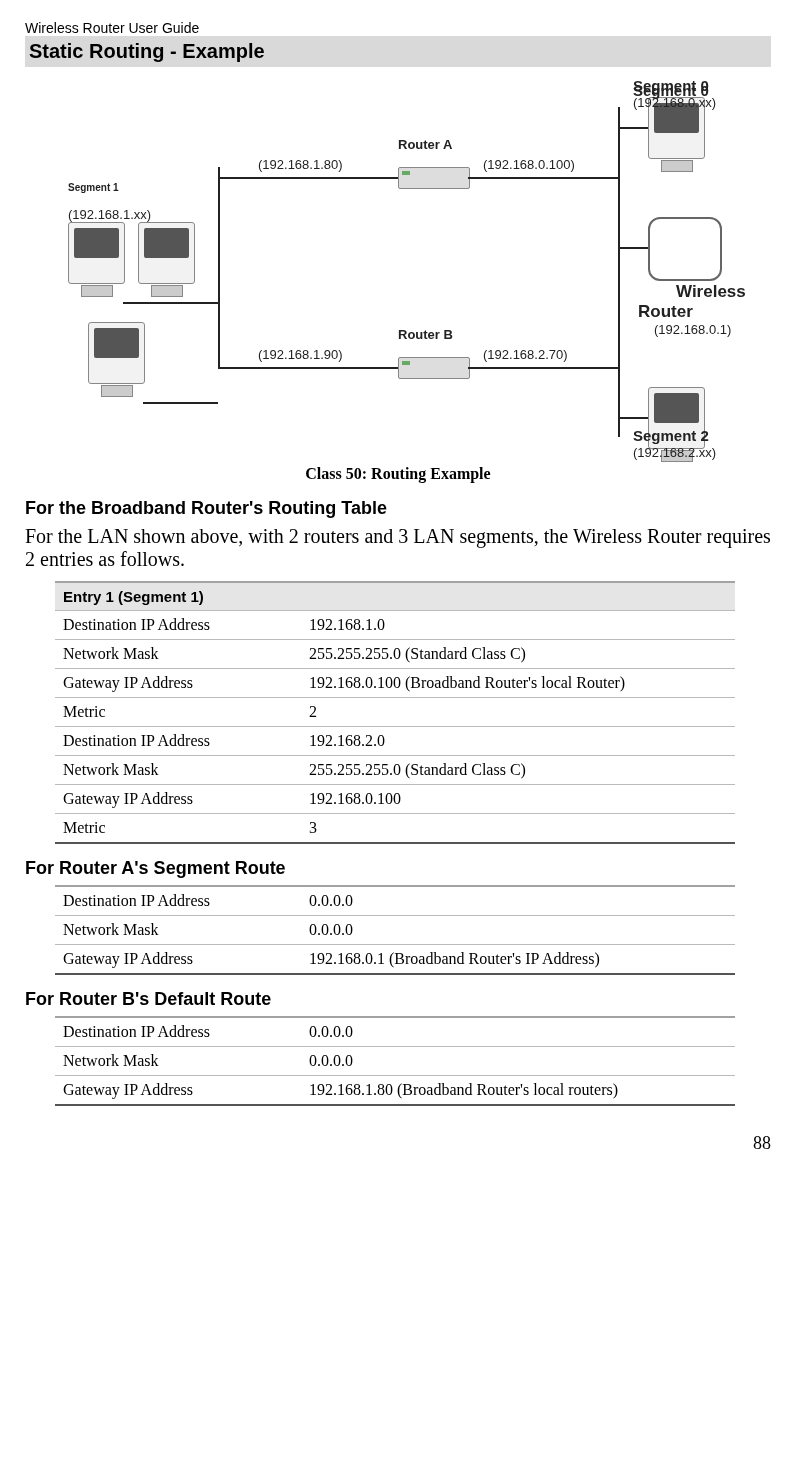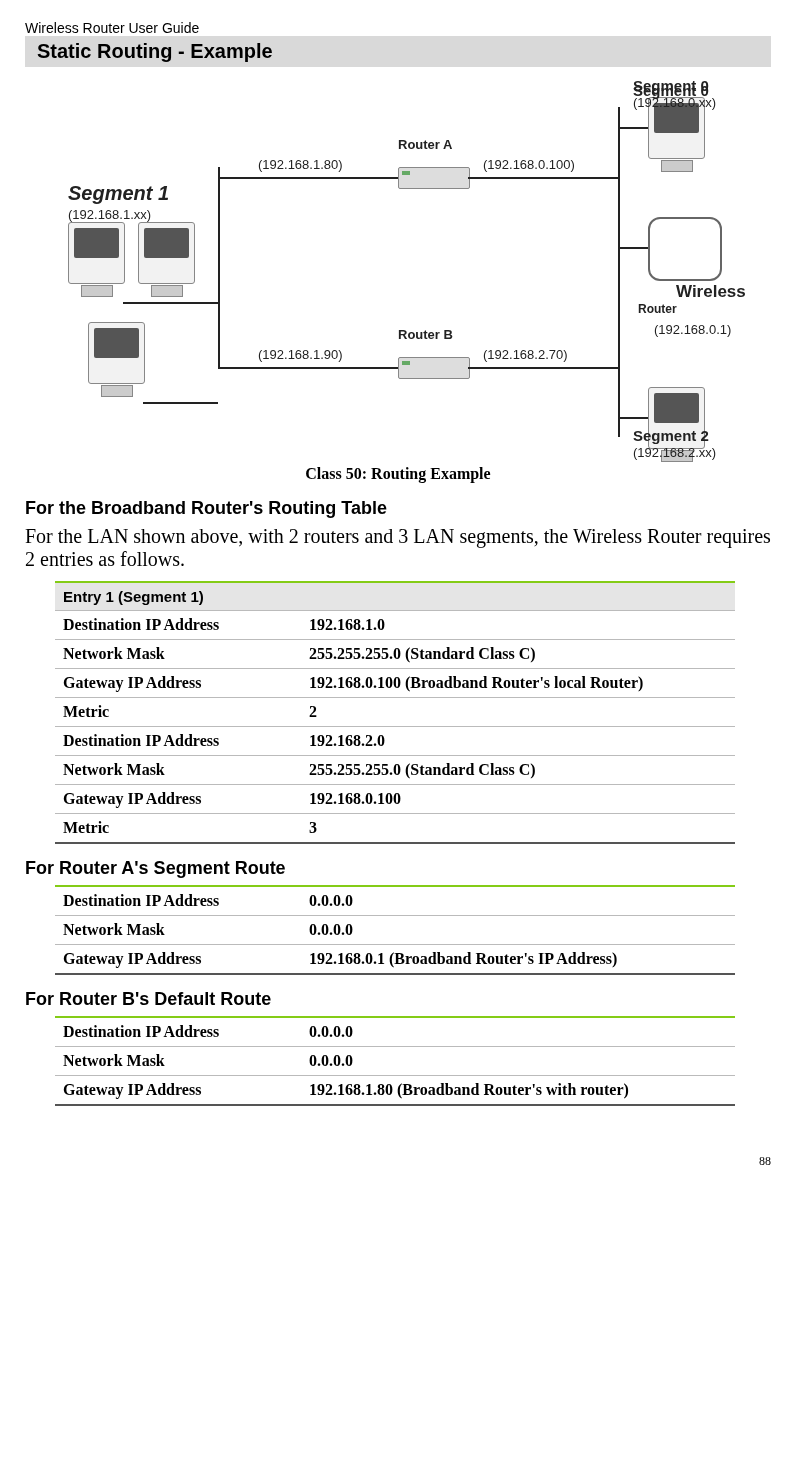--- a/index.html
+++ b/index.html
@@ -13,21 +13,21 @@
   }
   .doc-header {
     font-size: 14px;
     font-family: Arial, sans-serif;
   }
   .section-title {
     background: #d9d9d9;
     font-family: Arial, sans-serif;
     font-size: 20px;
     font-weight: bold;
-    padding: 4px 12px;
+    padding: 4px 4px;
     margin-bottom: 10px;
   }
   .figure {
     margin: 10px auto 5px;
     position: relative;
     width: 680px;
     height: 380px;
   }
   .dev {
     position: absolute;
@@ -72,43 +72,42 @@
     width: 680px;
     margin: 0 0 4px 30px;
   }
   table.data td, table.data th {
     border: 1px solid #999;
     border-left: none;
     border-right: none;
     padding: 5px 8px;
     text-align: left;
     vertical-align: top;
-    font-weight: bold;
   }
   table.data tr td:first-child { width: 230px; }
   table.data .entry-header {
     background: #e5e5e5;
     font-family: Arial, sans-serif;
     font-weight: bold;
     font-size: 15px;
   }
-  table.data { border-top: 2px solid #84cc16; border-bottom: 2px solid #555; }
+  table.data { border-top: 2px solid #a3a3a3; border-bottom: 2px solid #555; }
   table.data td { border-bottom: 1px solid #bbb; }
-  .page-num { text-align: right; font-size: 12px; margin-top: 48px; }
+  .page-num { text-align: right; font-size: 18px; margin-top: 27px; }
 </style>
 </head>
 <body>
 
 <div class="doc-header">Wireless Router User Guide</div>
 
 <div class="section-title">Static Routing - Example</div>
 
 <div class="figure">
 
-  <div class="label label-bold" style="left:10px; top:105px; font-size:20px;font-style:italic;">Segment 1</div>
+  <div class="label label-bold" style="left:10px; top:105px; font-size:10px;">Segment 1</div>
   <div class="label" style="left:10px; top:130px;">(192.168.1.xx)</div>
   <div class="dev pc" style="left:10px; top:145px;"></div>
   <div class="dev pc" style="left:80px; top:145px;"></div>
   <div class="dev pc" style="left:30px; top:245px;"></div>
 
   <div class="vline" style="left:160px; top:90px; height:200px;"></div>
   <div class="hline" style="left:65px; top:225px; width:95px;"></div>
   <div class="hline" style="left:110px; top:225px; width:50px;"></div>
   <div class="hline" style="left:85px; top:325px; width:75px;"></div>
 
@@ -130,21 +129,21 @@
   <div class="hline" style="left:560px; top:50px; width:30px;"></div>
   <div class="dev pc" style="left:590px; top:20px;"></div>
   <div class="label label-bold" style="left:575px; top:5px; font-size:15px;">Segment 0</div>
   <div class="label" style="left:575px; top:22px; transform: translateY(-18px); background:#fff;"></div>
   <div class="label label-bold" style="left:575px; top:0px; font-size:15px;">Segment 0</div>
   <div class="label" style="left:575px; top:18px;">(192.168.0.xx)</div>
 
   <div class="hline" style="left:560px; top:170px; width:30px;"></div>
   <div class="dev box" style="left:590px; top:140px;"></div>
   <div class="label label-bold" style="left:580px; top:205px; font-size:17px;margin-left:38px;">Wireless</div>
-  <div class="label label-bold" style="left:580px; top:225px; font-size:12px;">Router</div>
+  <div class="label label-bold" style="left:580px; top:225px; font-size:17px;">Router</div>
   <div class="label" style="left:596px; top:245px;">(192.168.0.1)</div>
 
   <div class="hline" style="left:560px; top:340px; width:30px;"></div>
   <div class="dev pc" style="left:590px; top:310px;"></div>
   <div class="label label-bold" style="left:575px; top:350px; font-size:15px;">Segment 2</div>
   <div class="label" style="left:575px; top:368px;">(192.168.2.xx)</div>
 </div>
 
 <div class="caption">Class 50: Routing Example</div>
 
@@ -215,18 +214,18 @@
       <tr>
         <td>Destination IP Address</td>
         <td>0.0.0.0</td>
       </tr>
   <tr>
         <td>Network Mask</td>
         <td>0.0.0.0</td>
       </tr>
   <tr>
         <td>Gateway IP Address</td>
-        <td>192.168.1.80 (Broadband Router's with router)</td>
+        <td>192.168.1.80 (Broadband Router's local routers)</td>
       </tr>
 </tbody>
   </table>
 
 <div class="page-num">88</div>
 
 </body></html>

